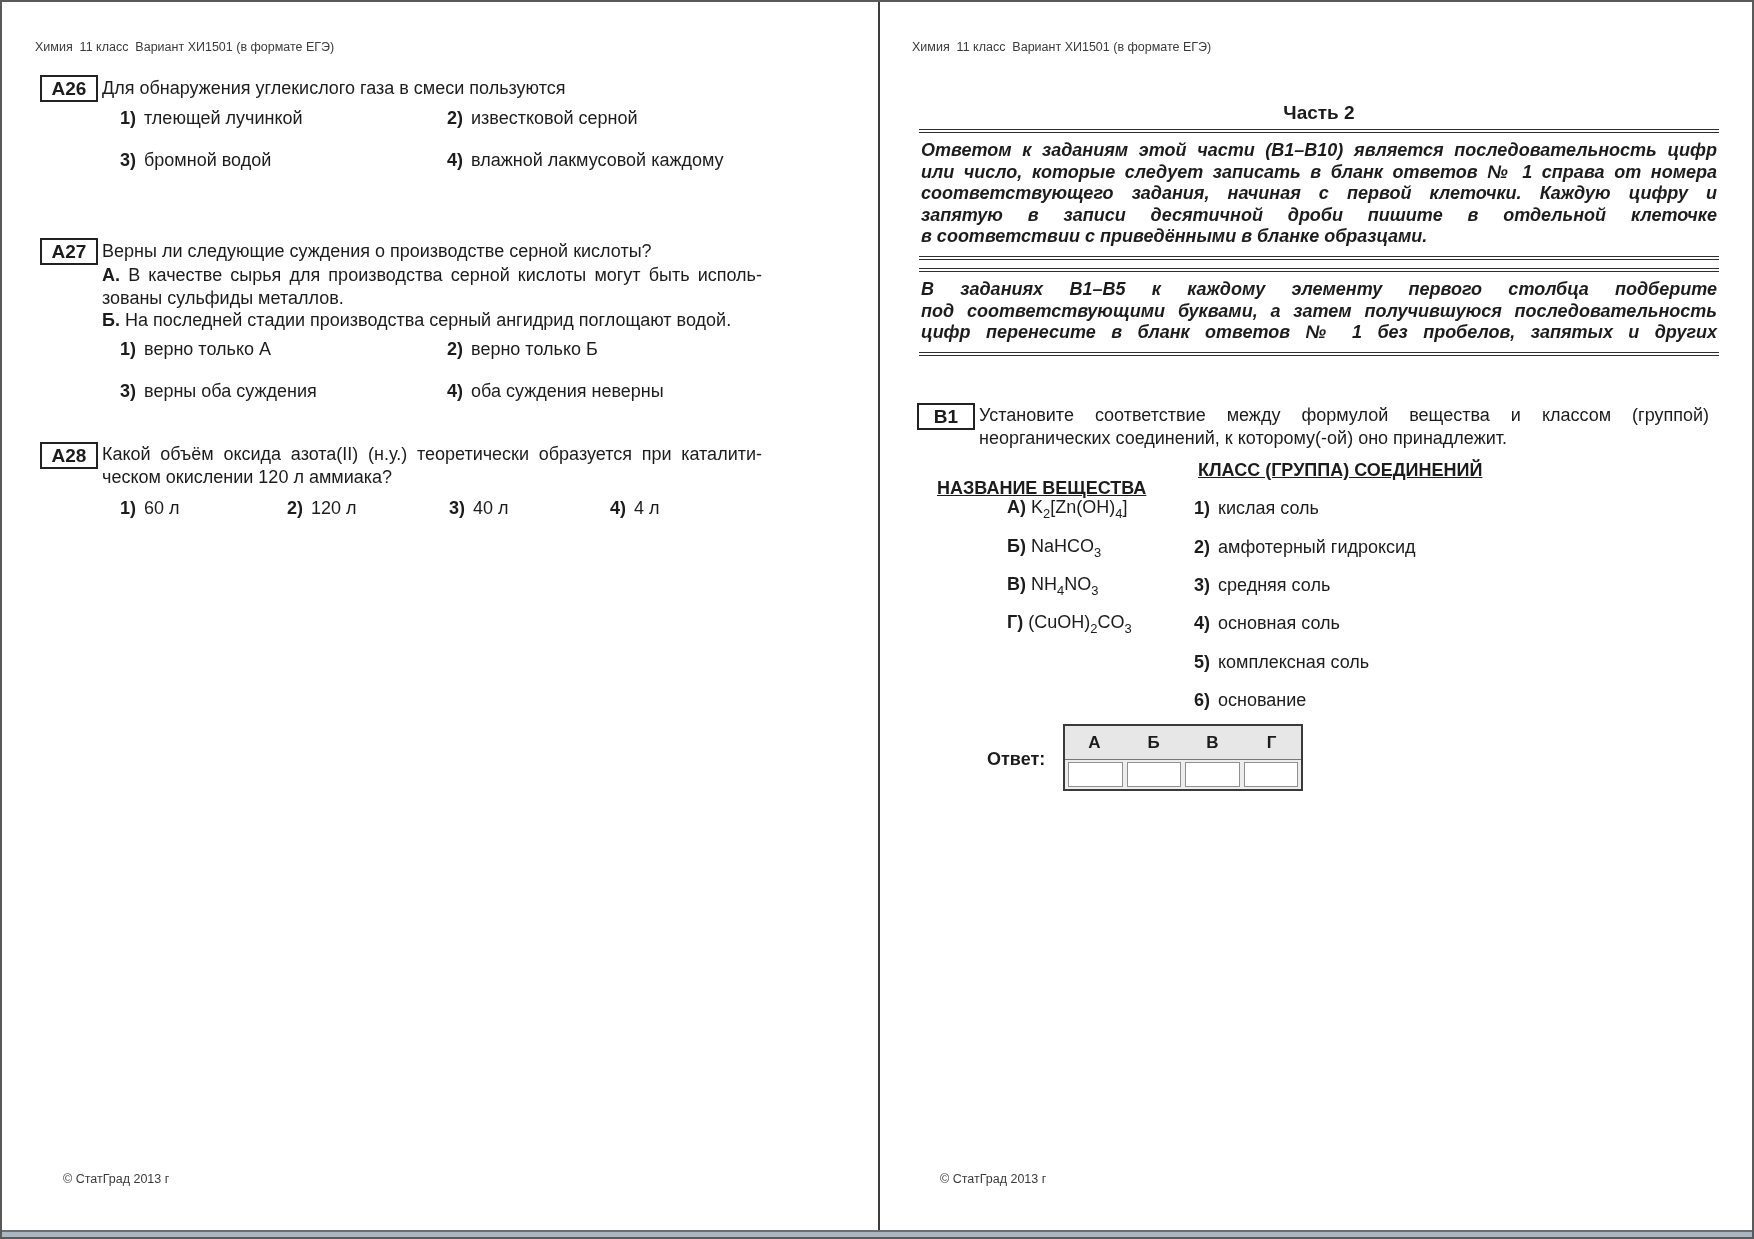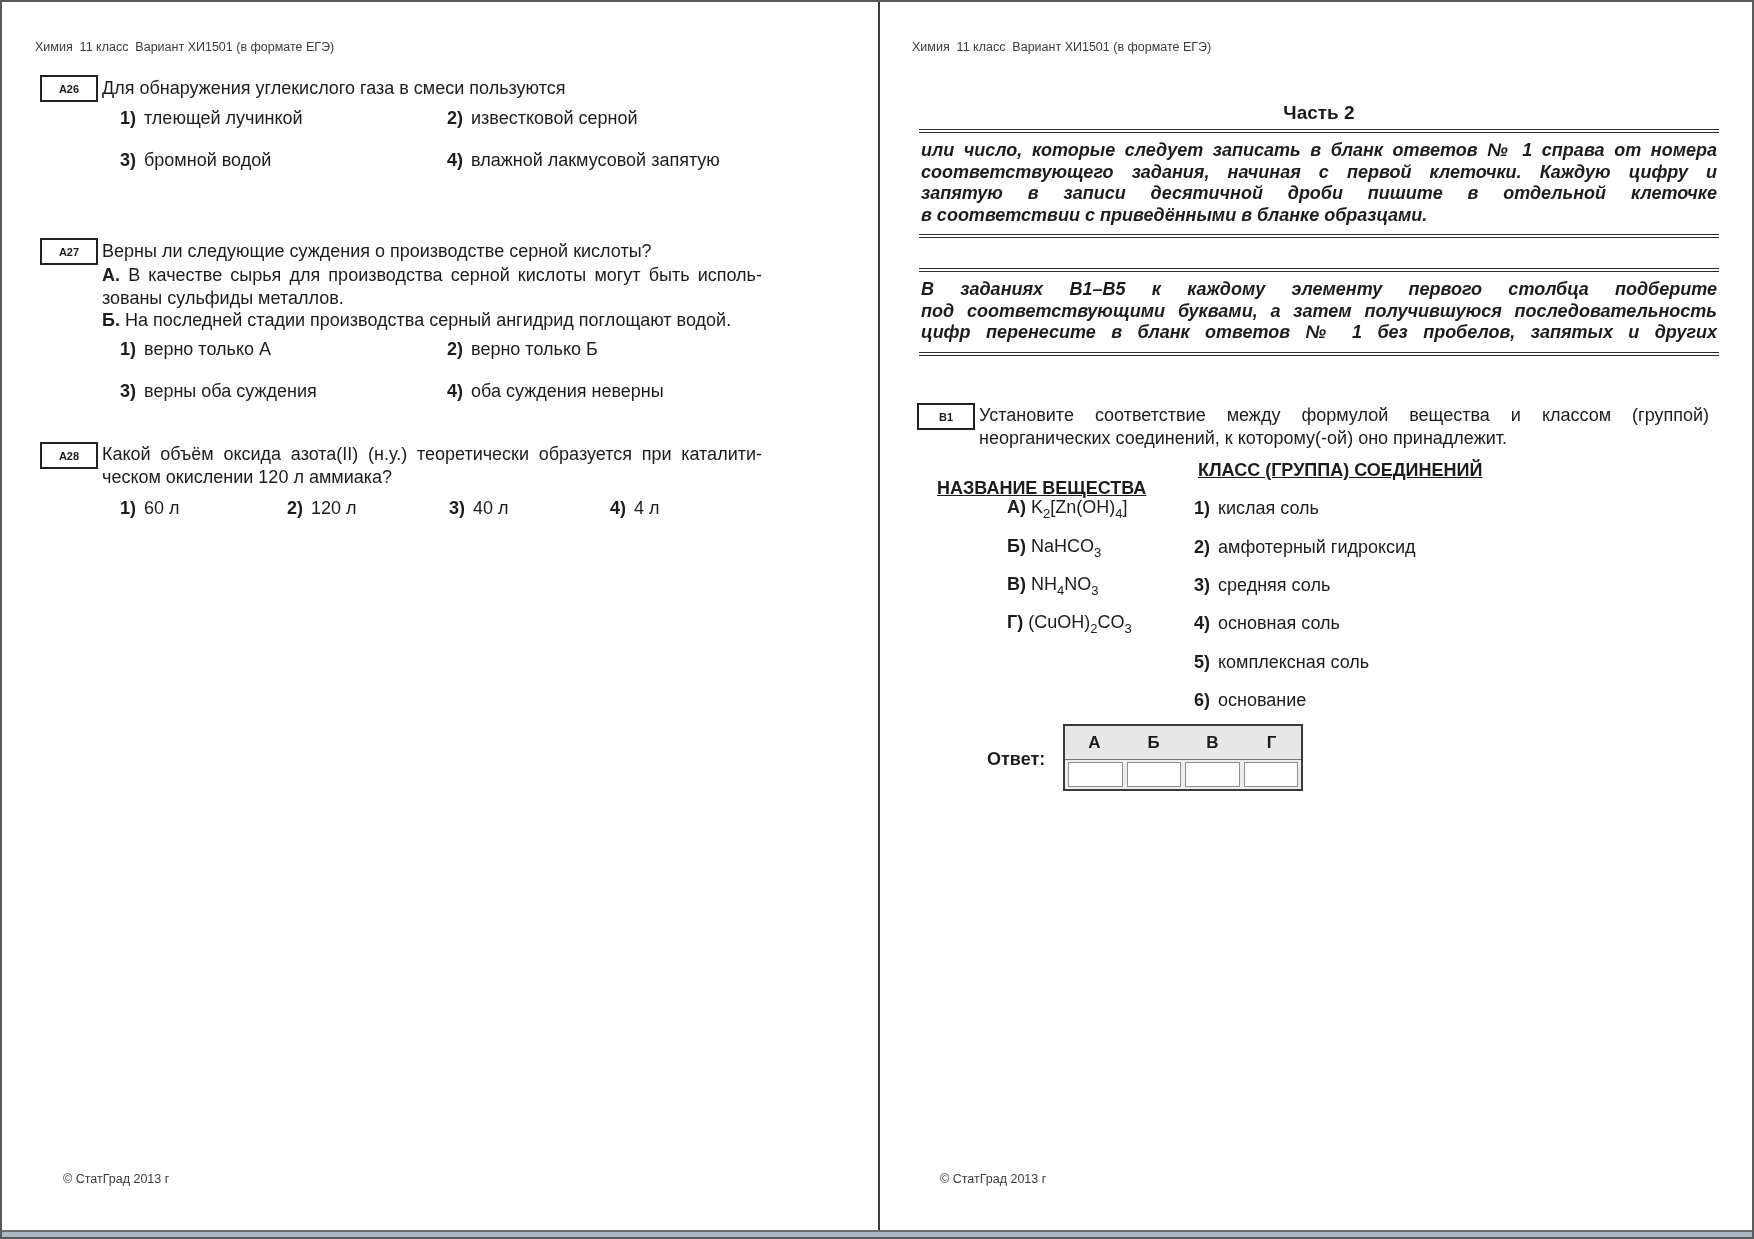--- a/index.html
+++ b/index.html
@@ -15,21 +15,21 @@
   }
   .divider{position:absolute;left:876px;top:0;width:2px;height:100%;background:#3c3c3c;}
   .bottom-edge{position:absolute;left:0;bottom:5px;width:100%;height:2px;background:#6a6f74;}
   .bottom-strip{position:absolute;left:0;bottom:0;width:100%;height:5px;background:#aab6c2;}
   .abs{position:absolute;}
   .pg-header{font-size:12.5px;color:#3a3a3a;white-space:pre;}
   .pg-footer{font-size:12.5px;color:#3a3a3a;}
   .qbox{
     width:54px;height:23px;border:2px solid #222;
     display:flex;align-items:center;justify-content:center;
-    font-weight:bold;font-size:11px;background:#fff;
+    font-weight:bold;font-size:19px;background:#fff;
   }
   .qtext{font-size:18px;line-height:22.5px;}
   .jline{text-align:justify;text-align-last:justify;}
   .opt{font-size:18px;white-space:nowrap;}
   .onum{font-weight:bold;margin-right:8px;}
   .part-title{font-size:19px;font-weight:bold;text-align:center;}
   .instr{
     border-top:4px double #2e2e2e;border-bottom:4px double #2e2e2e;
     padding:7px 2px 8px 2px;box-sizing:border-box;
     font-size:18px;font-weight:bold;font-style:italic;line-height:21.6px;
@@ -68,21 +68,21 @@
     <div class="abs opt" style="left:118px;top:106px;">
       <span class="onum">1)</span><span>тлеющей лучинкой</span>
     </div>
     <div class="abs opt" style="left:445px;top:106px;">
       <span class="onum">2)</span><span>известковой серной</span>
     </div>
     <div class="abs opt" style="left:118px;top:148px;">
       <span class="onum">3)</span><span>бромной водой</span>
     </div>
     <div class="abs opt" style="left:445px;top:148px;">
-      <span class="onum">4)</span><span>влажной лакмусовой запятую</span>
+      <span class="onum">4)</span><span>влажной лакмусовой каждому</span>
     </div>
 
     <div class="abs qbox" style="left:38px;top:236px;">
       <span>А27</span>
     </div>
     <div class="abs qtext" style="left:100px;top:238px;width:660px;">
       <div>Верны ли следующие суждения о производстве серной кислоты?</div>
     </div>
     <div class="abs qtext jline" style="left:100px;top:262px;width:660px;">
       <span class="sub-label">А.</span>
@@ -131,20 +131,21 @@
 
   <div class="divider"></div>
 
   <div>
 
     <div class="abs pg-header" style="left:910px;top:38px;">Химия  11 класс  Вариант ХИ1501 (в формате ЕГЭ)</div>
 
     <div class="abs part-title" style="left:917px;top:100px;width:800px;">Часть 2</div>
 
     <div class="abs instr" style="left:917px;top:127px;width:800px;">
+      <div class="jline">Ответом к заданиям этой части (В1–В10) является последовательность цифр</div>
       <div class="jline">или число, которые следует записать в бланк ответов № 1 справа от номера</div>
       <div class="jline">соответствующего задания, начиная с первой клеточки. Каждую цифру и</div>
       <div class="jline">запятую в записи десятичной дроби пишите в отдельной клеточке</div>
       <div class="lline">в соответствии с приведёнными в бланке образцами.</div>
     </div>
 
     <div class="abs instr" style="left:917px;top:266px;width:800px;">
       <div class="jline">В заданиях В1–В5 к каждому элементу первого столбца подберите</div>
       <div class="jline">под соответствующими буквами, а затем получившуюся последовательность</div>
       <div class="jline">цифр перенесите в бланк ответов № 1 без пробелов, запятых и других</div>

